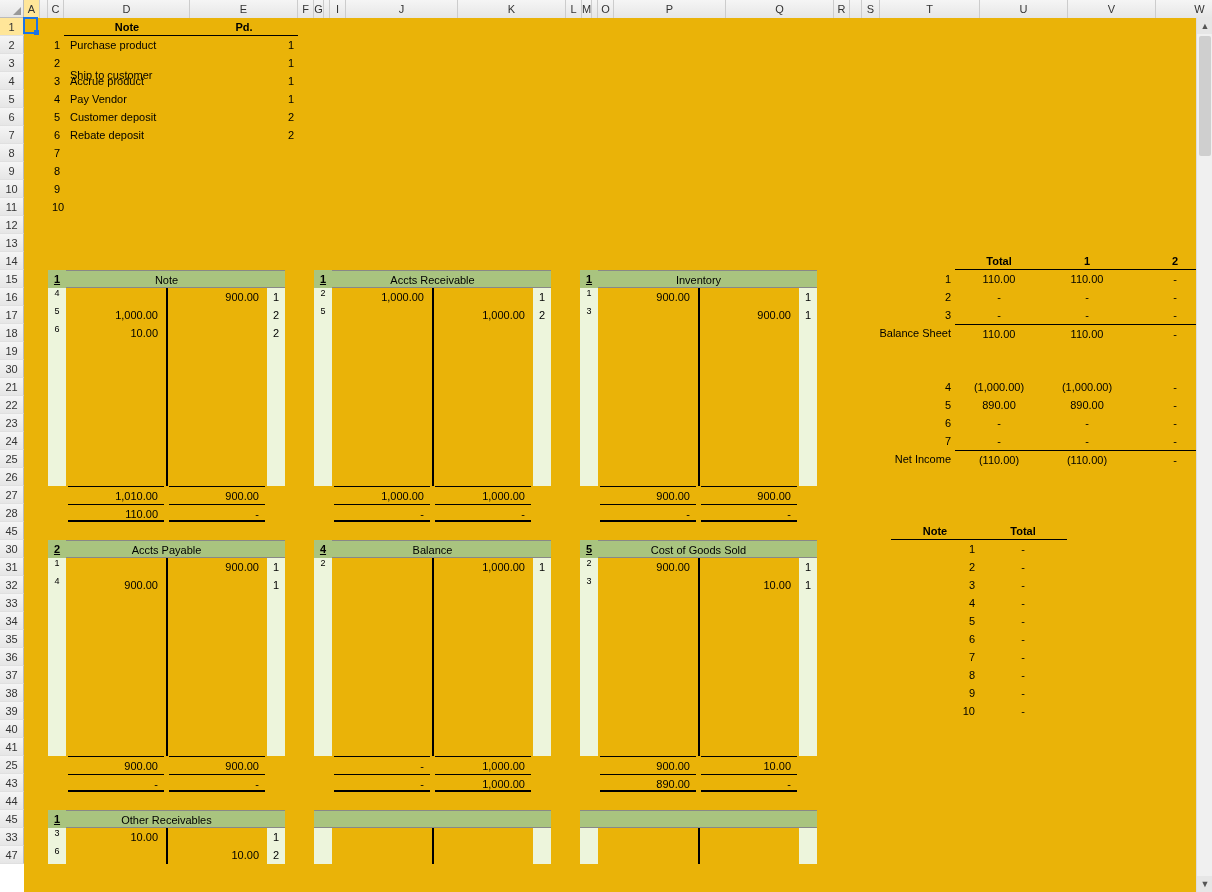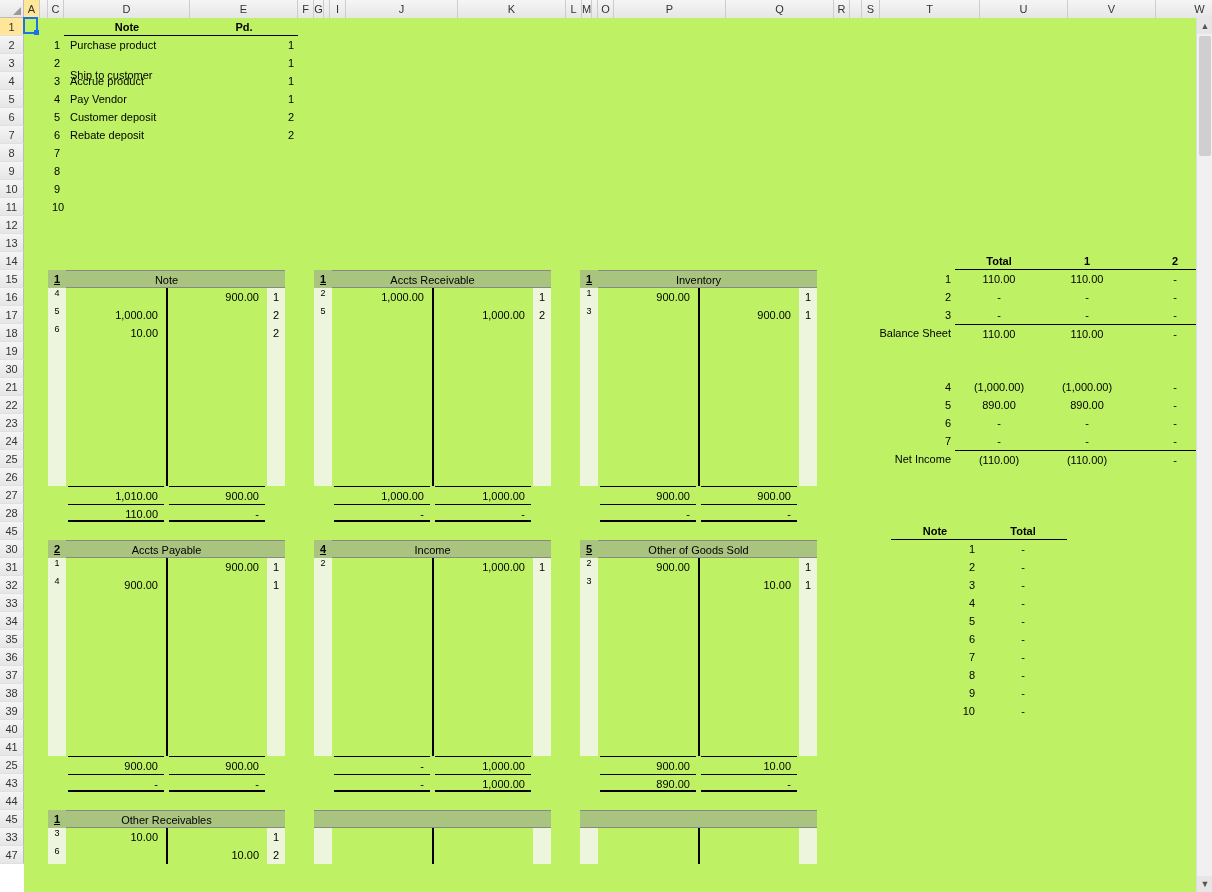--- a/index.html
+++ b/index.html
@@ -65,21 +65,21 @@
     position:absolute;
     right:2px; bottom:2px;
     width:0; height:0;
     border-left:8px solid transparent;
     border-bottom:8px solid #999;
   }
   .grid-area {
     position:absolute;
     top:18px; left:24px;
     right:0; bottom:0;
-    background:#bef264;
+    background:#eab308;
     text-decoration:underline;
   }
   
   .active-cell {
     position:absolute;
     border:2px solid #1a73e8;
     pointer-events:none;
     z-index:4;
   }
   .active-cell::after{
@@ -400,40 +400,40 @@
             <div class="ta-entry-pd" style="left: 220px; top: 18px;">1</div>
           </div>
           <div class="ta-footer">
             <div class="ta-sum1" style="left: 20px; top: 0px; width: 96px;">900.00</div>
             <div class="ta-sum1" style="left: 121px; top: 0px; width: 96px;">900.00</div>
             <div class="ta-sum2" style="left: 20px; top: 18px; width: 96px;">-</div>
             <div class="ta-sum2" style="left: 121px; top: 18px; width: 96px;">-</div>
           </div>
         </div>
         <div class="taccount" style="left: 290px; top: 522px;">
-          <div class="ta-title">Income</div>
+          <div class="ta-title">Balance</div>
           <div class="ta-num">4</div>
           <div class="ta-body">
             <div class="ta-leftcol"></div>
             <div class="ta-rightcol"></div>
             <div class="ta-mid"></div>
             <div class="ta-entry-note" style="left: 1px; top: 0px;">2</div>
             <div class="ta-entry-val" style="left: 20px; top: 0px;"></div>
             <div class="ta-entry-val" style="left: 121px; top: 0px;">1,000.00</div>
             <div class="ta-entry-pd" style="left: 220px; top: 0px;">1</div>
           </div>
           <div class="ta-footer">
             <div class="ta-sum1" style="left: 20px; top: 0px; width: 96px;">-</div>
             <div class="ta-sum1" style="left: 121px; top: 0px; width: 96px;">1,000.00</div>
             <div class="ta-sum2" style="left: 20px; top: 18px; width: 96px;">-</div>
             <div class="ta-sum2" style="left: 121px; top: 18px; width: 96px;">1,000.00</div>
           </div>
         </div>
         <div class="taccount" style="left: 556px; top: 522px;">
-          <div class="ta-title">Other of Goods Sold</div>
+          <div class="ta-title">Cost of Goods Sold</div>
           <div class="ta-num">5</div>
           <div class="ta-body">
             <div class="ta-leftcol"></div>
             <div class="ta-rightcol"></div>
             <div class="ta-mid"></div>
             <div class="ta-entry-note" style="left: 1px; top: 0px;">2</div>
             <div class="ta-entry-val" style="left: 20px; top: 0px;">900.00</div>
             <div class="ta-entry-note" style="left: 1px; top: 18px;">3</div>
             <div class="ta-entry-val" style="left: 20px; top: 18px;"></div>
             <div class="ta-entry-val" style="left: 121px; top: 0px;"></div>

